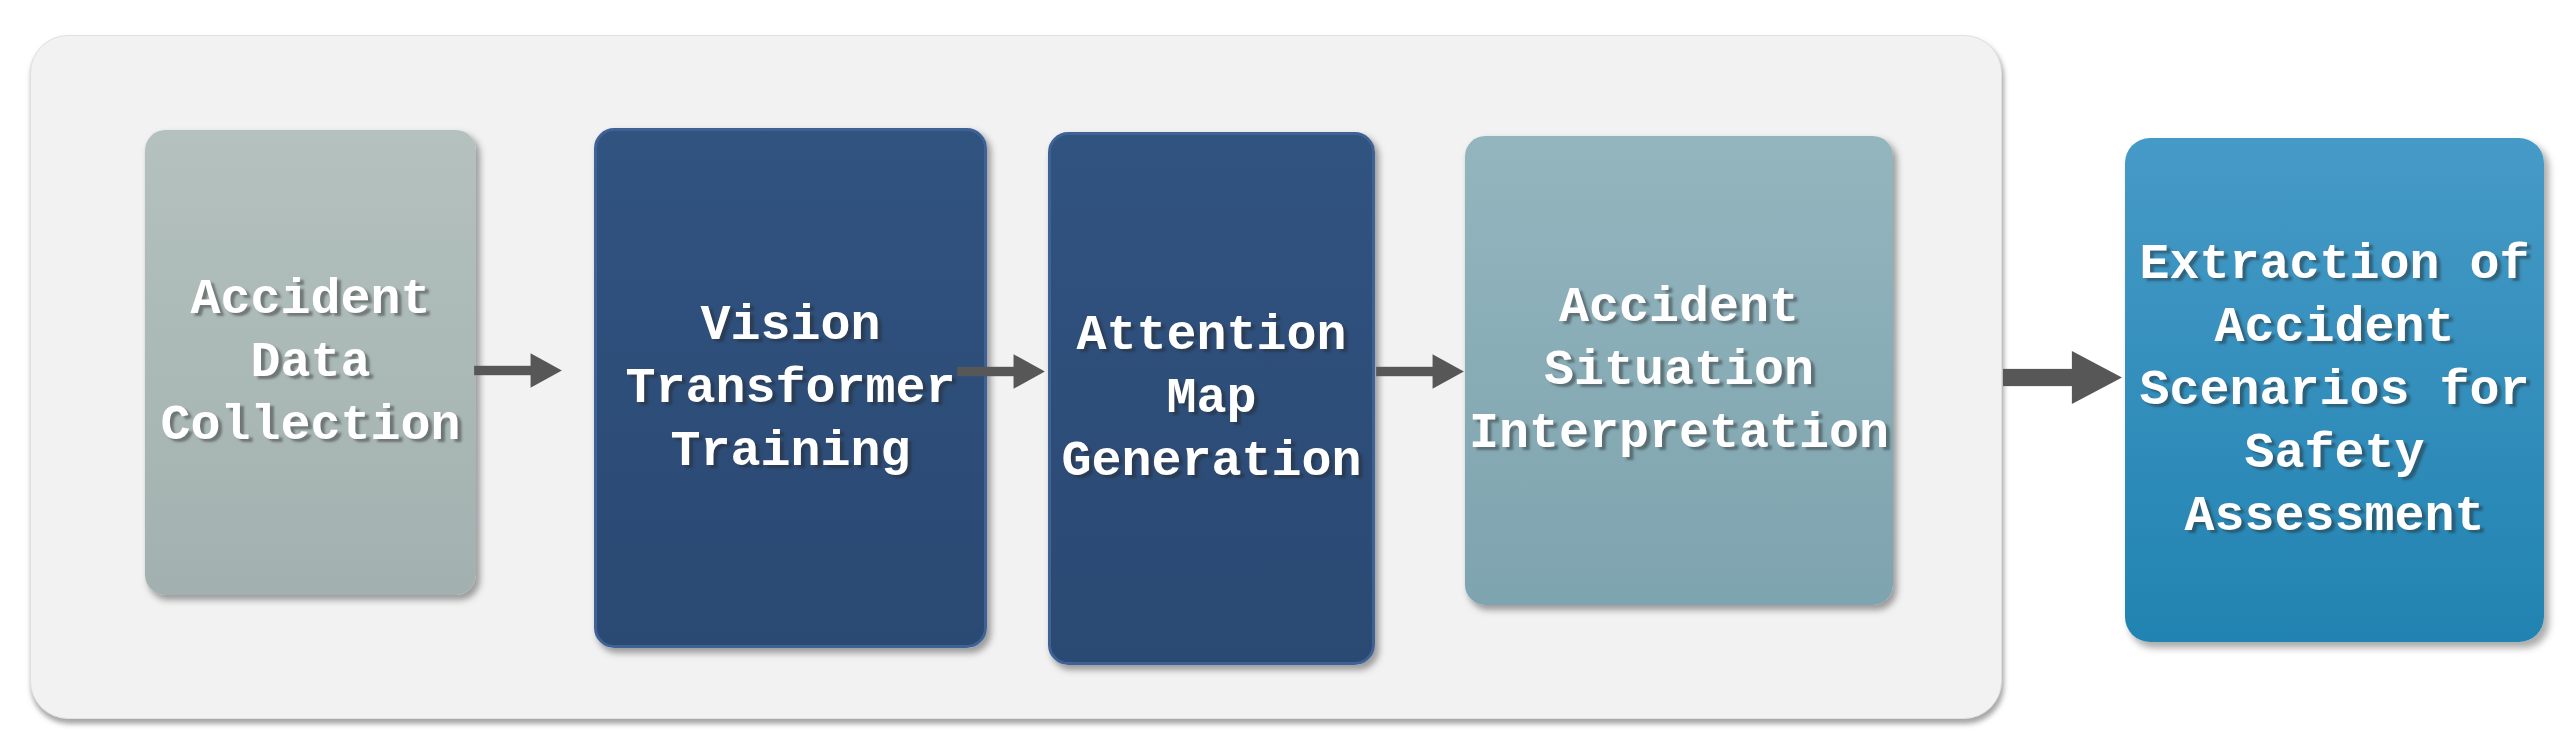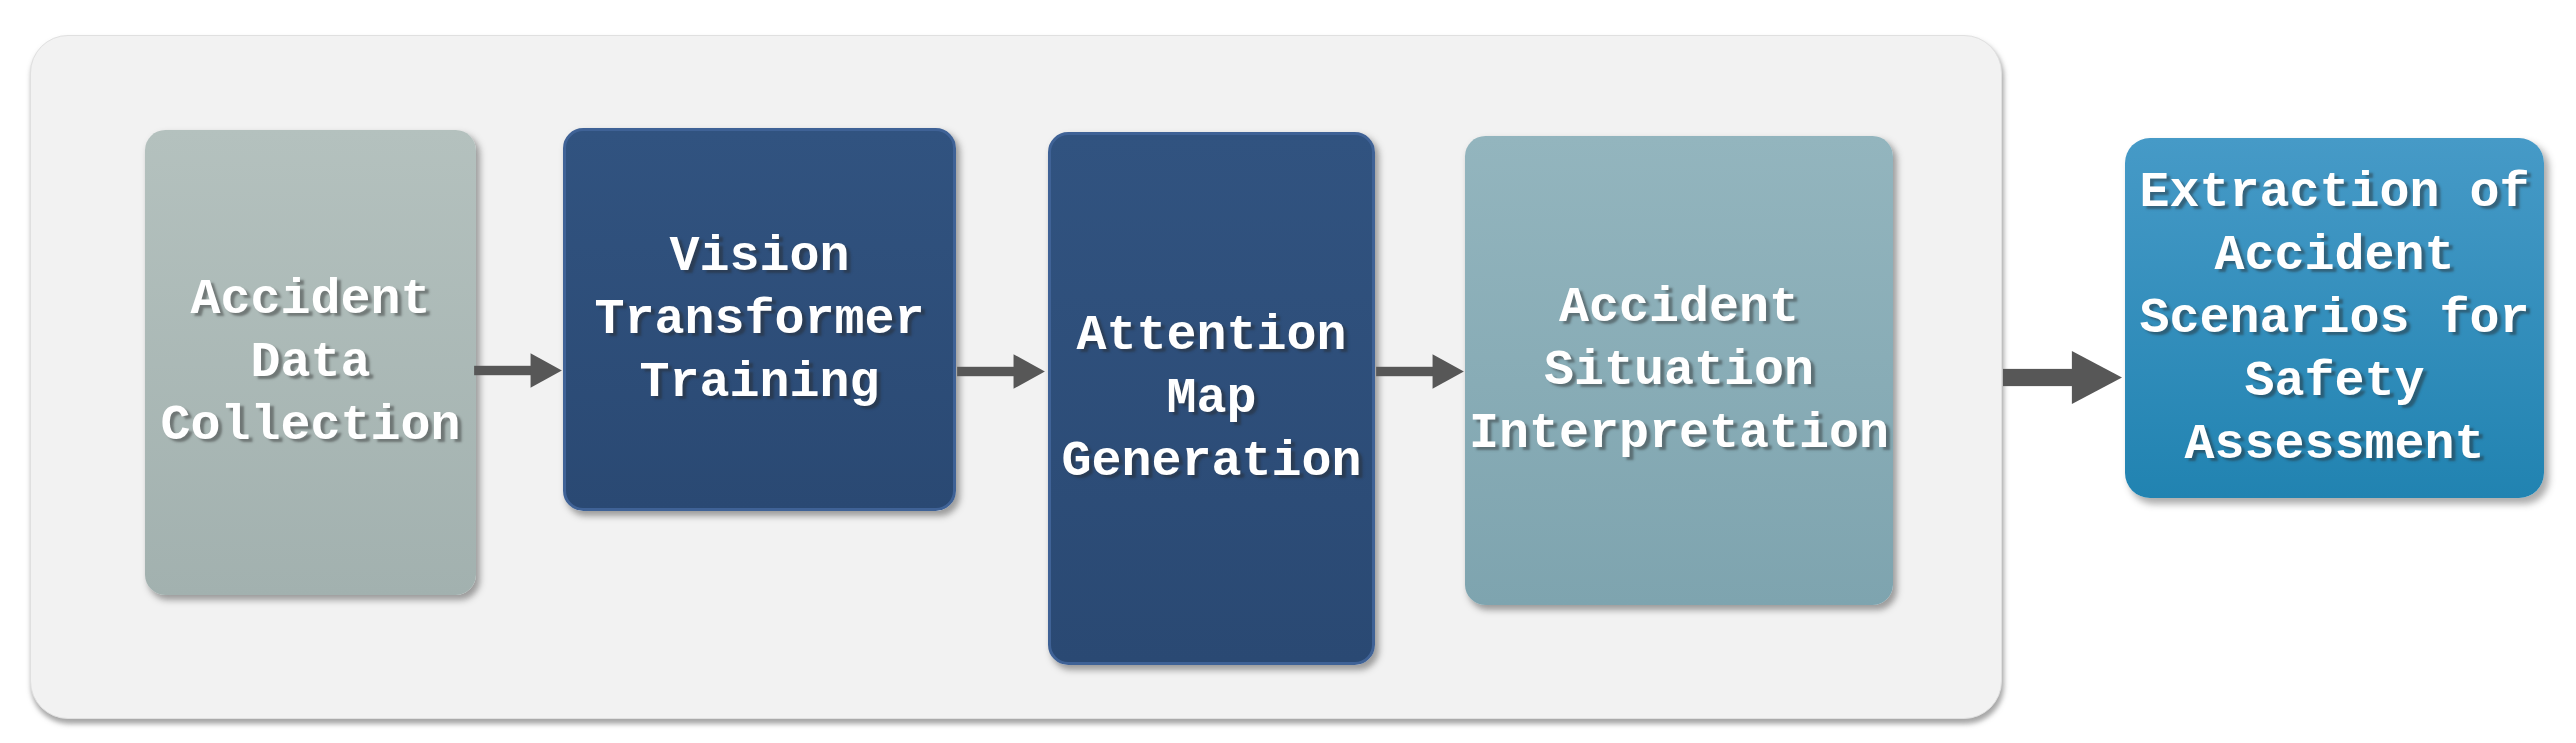--- a/index.html
+++ b/index.html
@@ -38,35 +38,35 @@
     font-weight: bold;
     line-height: 63px;
     white-space: pre-line;
     text-shadow: 3.9px 3.1px 2.3px rgba(40,40,40,0.45);
   }
   .box-step1 {
     left: 145px; top: 119px; width: 331px; height: 465px;
     background: linear-gradient(180deg, var(--box1-top, #b4c1be) 0%, var(--box1-bottom, #a2b1af) 100%);
   }
   .box-step2 {
-    left: 563px; top: 117px; width: 393px; height: 383px;
+    left: 594px; top: 117px; width: 393px; height: 520px;
     background: linear-gradient(180deg, var(--box2-top, #315380) 0%, var(--box2-bottom, #2a4973) 100%);
     border: 3.1px solid var(--box2-border, #3f6296);
   }
   .box-step3 {
     left: 1048px; top: 121px; width: 327px; height: 533px;
     background: linear-gradient(180deg, var(--box2-top, #315380) 0%, var(--box2-bottom, #2a4973) 100%);
     border: 3.1px solid var(--box2-border, #3f6296);
   }
   .box-step4 {
     left: 1465px; top: 125px; width: 428px; height: 469px;
     background: linear-gradient(180deg, var(--box4-top, #93b5be) 0%, var(--box4-bottom, #7ea4af) 100%);
   }
   .box-output {
-    left: 2125px; top: 127px; width: 419px; height: 360px;
+    left: 2125px; top: 127px; width: 419px; height: 504px;
     border-radius: 25px;
     background: linear-gradient(180deg, var(--box5-top, #469ac7) 0%, var(--box5-bottom, #2183b1) 100%);
     box-shadow: 4.7px 5.5px 7.8px rgba(70,70,70,0.45);
     text-align: center;
   }
   .arrow { position: absolute; }
   .arrow svg { display: block; }
   .arrow svg rect, .arrow svg polygon { fill: var(--arrow, #575757); }
   .arrow-1 { left: 474px; top: 336px; }
   .arrow-2 { left: 957px; top: 337px; }

